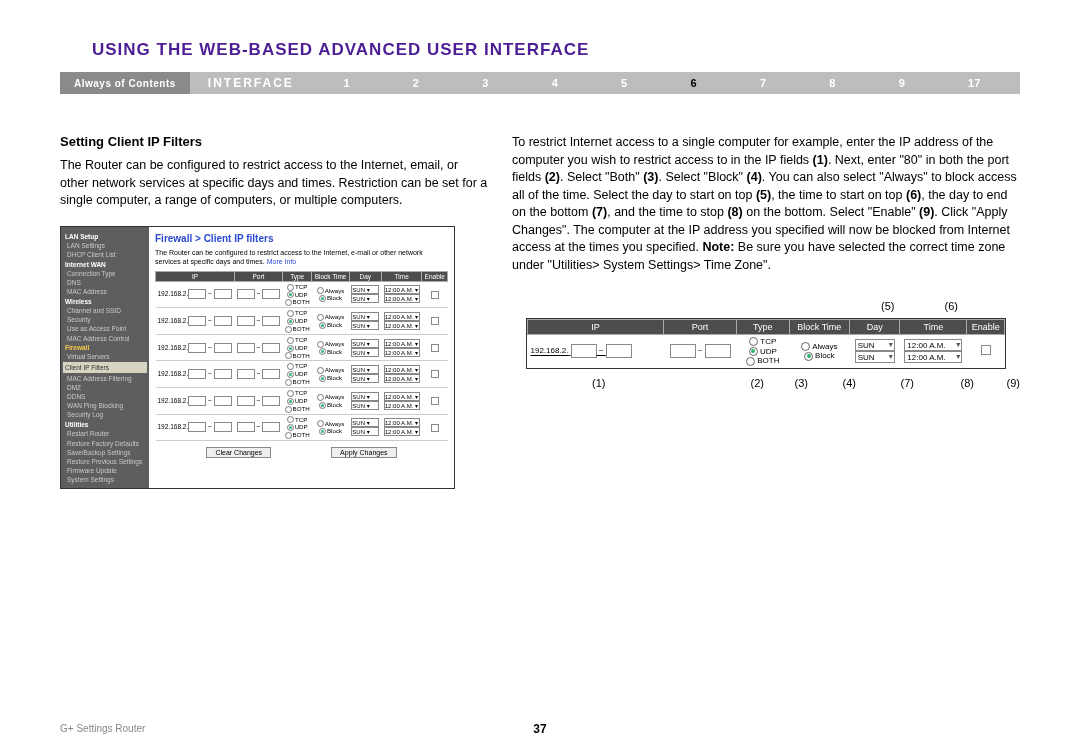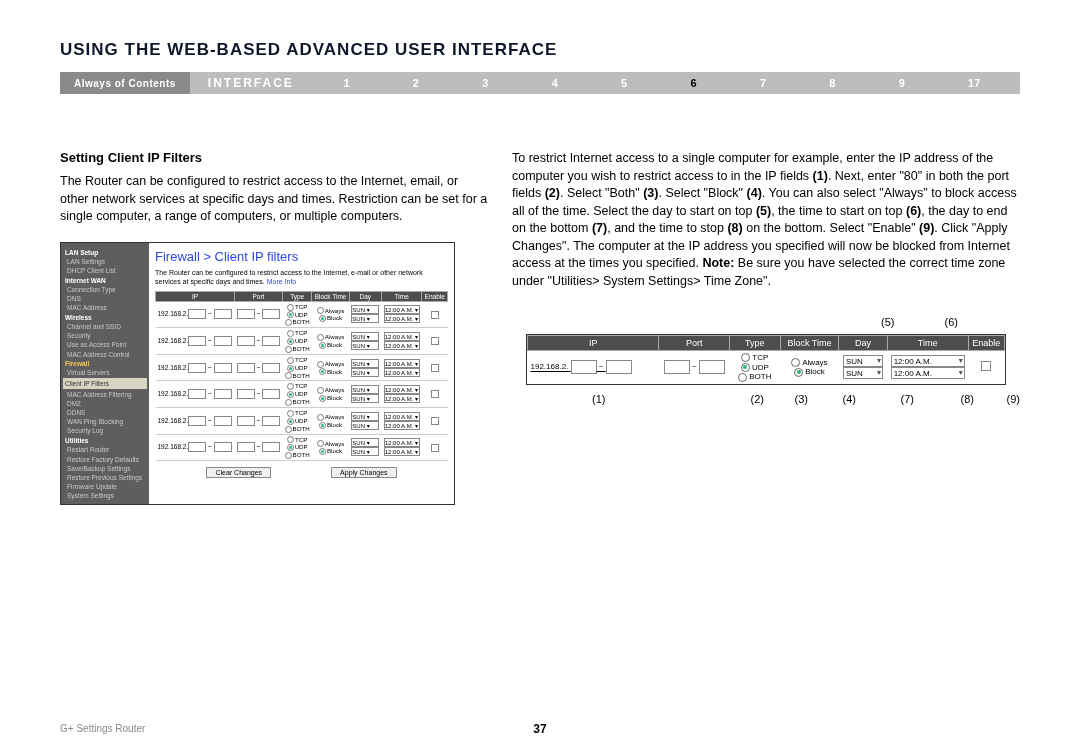--- a/index.html
+++ b/index.html
@@ -13,22 +13,23 @@
     position: relative;
     overflow: hidden;
   }
   .page {
     padding: 40px 60px 30px 60px;
   }
   .page-title {
     font-size: 17px;
     font-weight: bold;
     letter-spacing: 1px;
-    color: #0f172a;
+    color: #4c1d95;
     margin-bottom: 12px;
+    margin-left: 32px;
   }
   .nav-bar {
     display: flex;
     align-items: center;
     height: 22px;
     font-size: 11px;
     color: #fff;
   }
   .nav-toc {
     background: #8a8a8a;
@@ -63,21 +64,21 @@
   .nav-num {
     color: #fff;
     font-weight: bold;
     font-size: 11px;
     padding: 0 10px;
   }
   .nav-num.active { color: #000; }
   .two-col {
     display: flex;
     gap: 23px;
-    margin-top: 56px;
+    margin-top: 40px;
   }
   .col { flex: 1; }
   .sub-heading {
     font-weight: bold;
     font-size: 13px;
     margin-bottom: 8px;
   }
   .body-text {
     font-size: 12.5px;
     line-height: 1.4;
@@ -107,22 +108,22 @@
     background: #d8d4c2;
     padding: 1px 2px;
     margin: 1px -2px;
   }
   .filter-area {
     flex: 1;
     padding: 6px 6px;
   }
   .filter-area .crumb {
     color: #2a4ad1;
-    font-weight: normal;
-    font-size: 13px;
+    font-weight: bold;
+    font-size: 10px;
     margin-bottom: 4px;
   }
   .filter-area .desc {
     font-size: 7px;
     line-height: 1.3;
     margin-bottom: 5px;
   }
   .filter-area .mi { color: #2a4ad1; }
   .ftable {
     width: 100%;
@@ -298,21 +299,21 @@
     white-space: nowrap;
   }
   .r-sel::after {
     content: '▾';
     position: absolute;
     right: 1px;
     top: -1px;
     font-size: 8px;
     color: #555;
   }
-  .r-time { width: 74px; }
+  .r-time { width: 58px; }
   .r-chk {
     width: 10px;
     height: 10px;
     border: 1px solid #888;
     display: inline-block;
     background: #fff;
   }
   .annot-bottom {
     display: flex;
     font-size: 11px;

